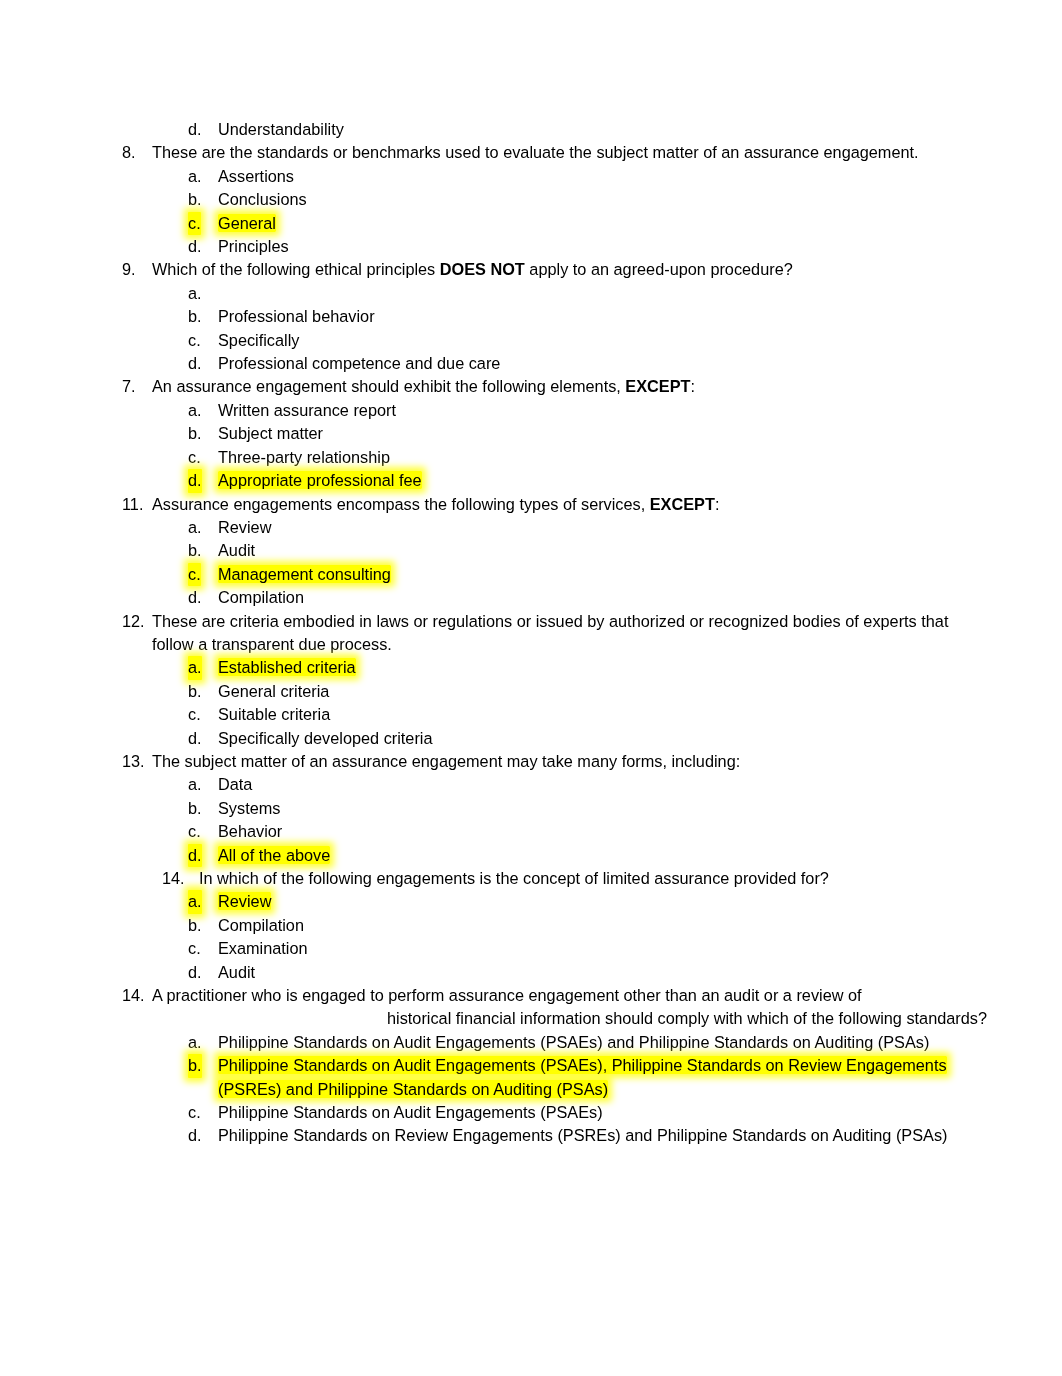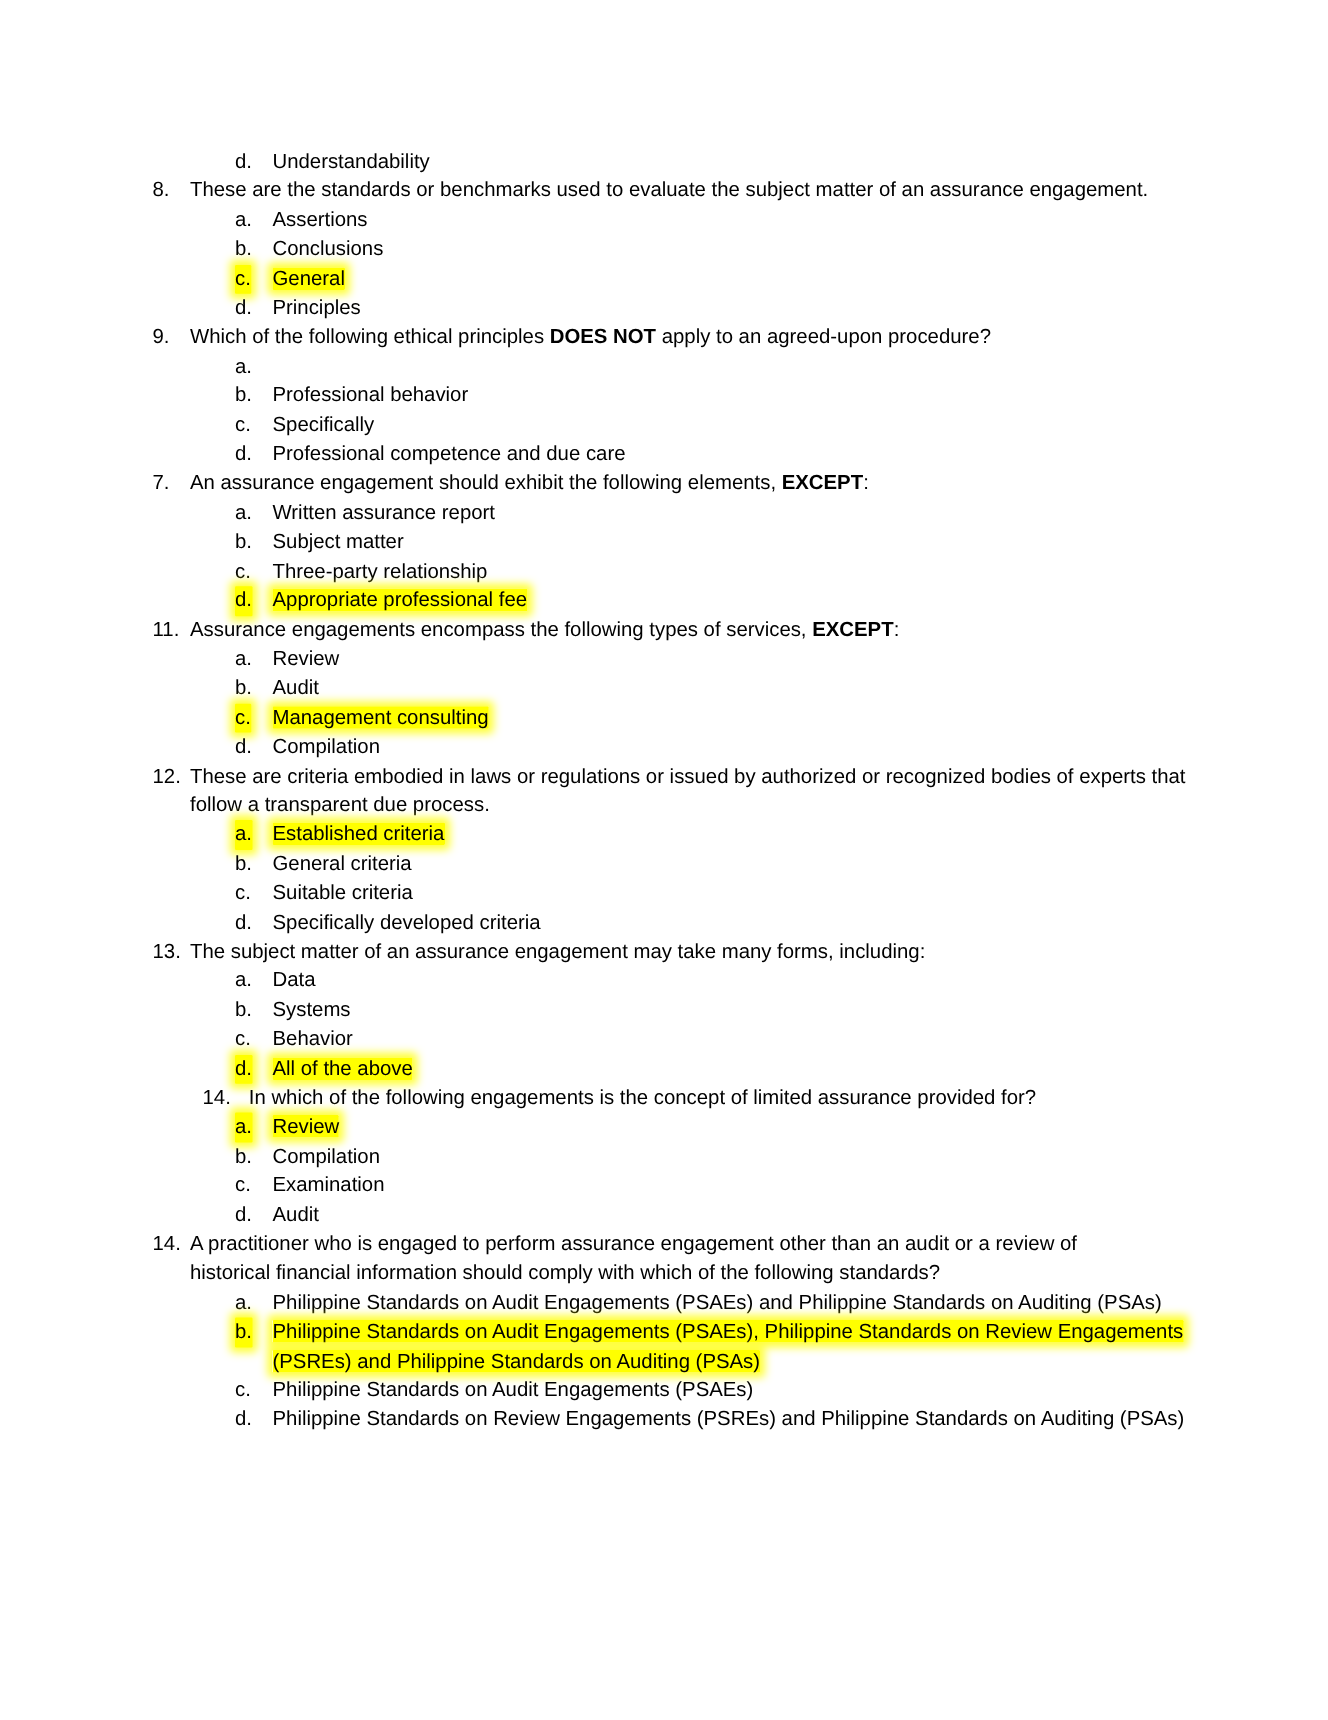--- a/index.html
+++ b/index.html
@@ -49,21 +49,21 @@
   }
   .qtext {
     flex: 1 1 auto;
     min-width: 0;
   }
   .qtext.justify {
     text-align: justify;
     text-justify: inter-word;
   }
   .qtext.justify > .lastline {
-    text-align: left;
+    text-align: right;
   }
 
   
   .opts {
     margin: 0;
     padding: 0;
   }
   .oitem {
     display: flex;
     align-items: flex-start;

